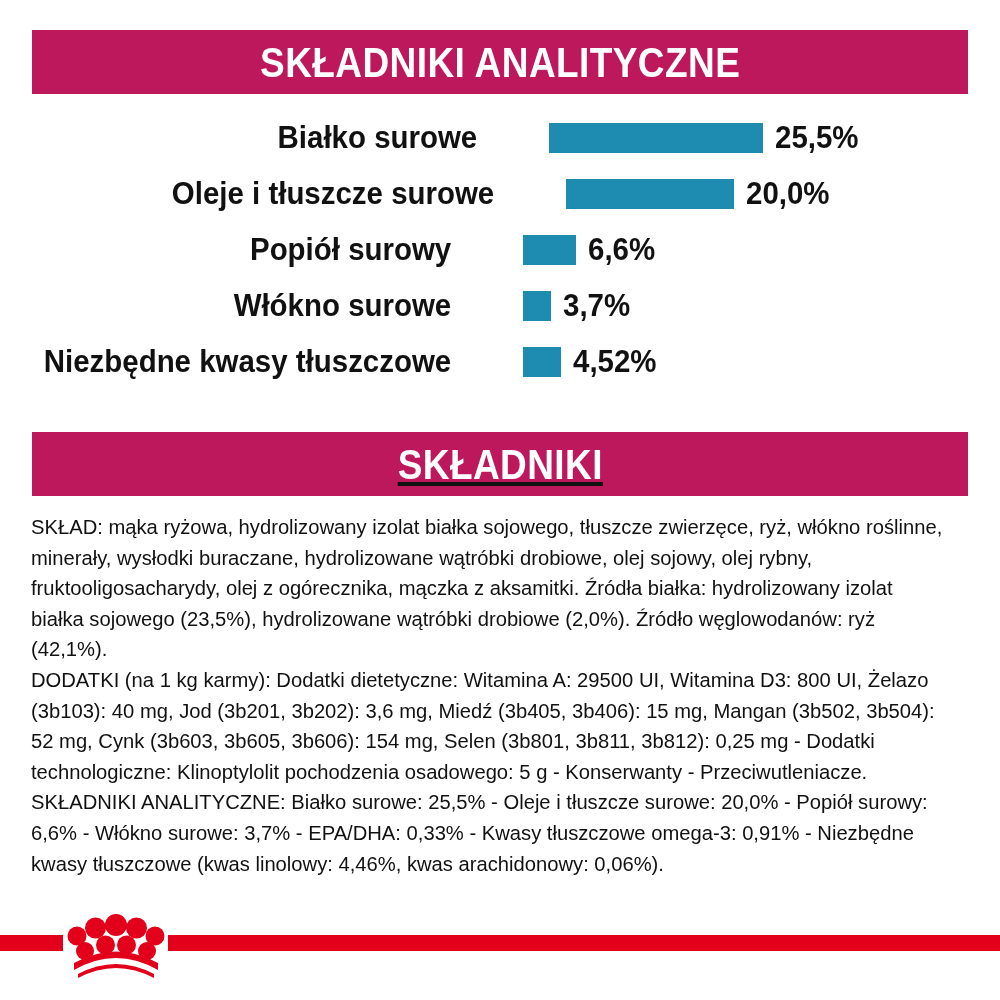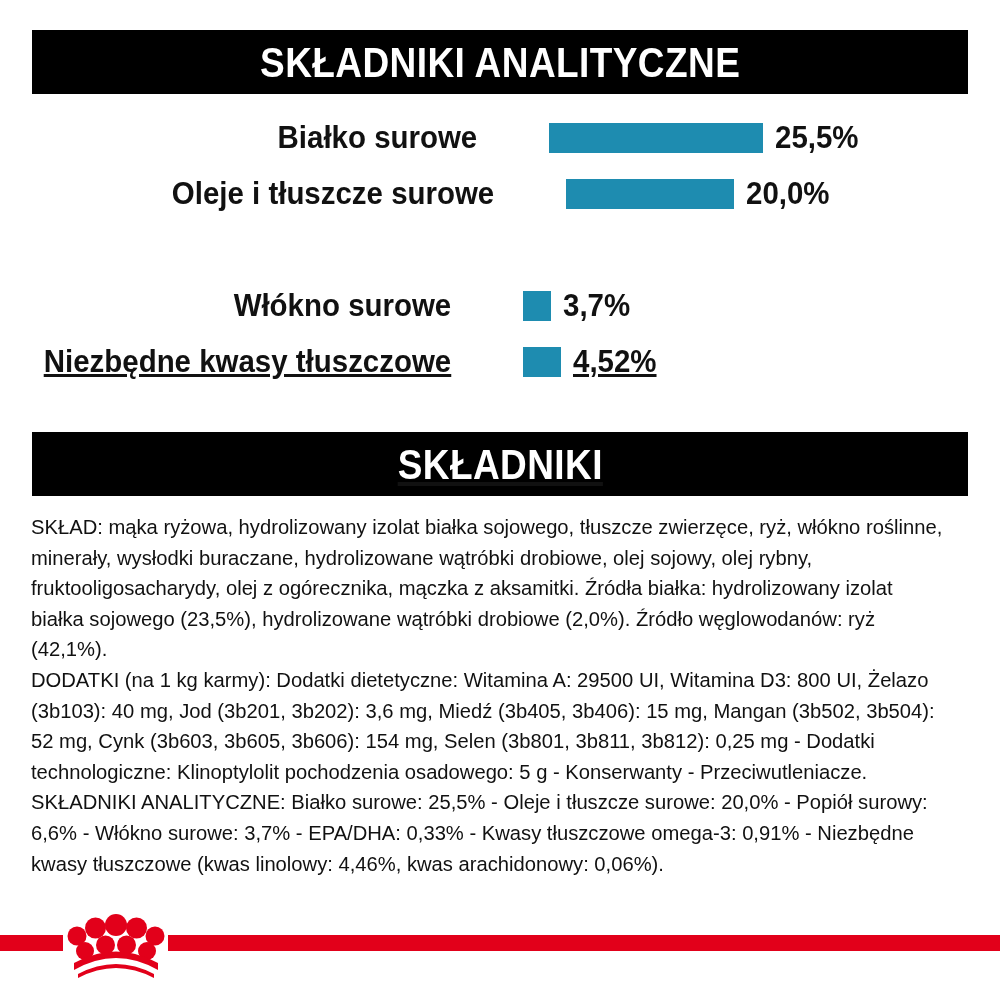--- a/index.html
+++ b/index.html
@@ -10,21 +10,21 @@
     color:#111111;
     position:relative;
     overflow:hidden;
   }
 
   
   .band {
     position:absolute;
     left:32px;
     width:936px;
-    background:#000000;
+    background:#be185d;
     display:flex;
     align-items:center;
     justify-content:center;
   }
   .band-title {
     color:#ffffff;
     font-weight:bold;
     letter-spacing:0.5px;
     text-transform:uppercase;
     transform:scaleX(0.86);
@@ -132,28 +132,35 @@
         <div class="row-value">25,5%</div>
       </div>
     </div>
     <div class="chart-row" style="top: 56px; margin-left: 43px;">
       <div class="row-label">Oleje i tłuszcze surowe</div>
       <div class="row-bar-wrap">
         <div class="bar" style="width: 168px; background: rgb(30, 140, 176);"></div>
         <div class="row-value">20,0%</div>
       </div>
     </div>
+    <div class="chart-row" style="top: 112px;">
+      <div class="row-label">Popiół surowy</div>
+      <div class="row-bar-wrap">
+        <div class="bar" style="width: 53px; background: rgb(30, 140, 176);"></div>
+        <div class="row-value">6,6%</div>
+      </div>
+    </div>
     <div class="chart-row" style="top: 168px;">
       <div class="row-label">Włókno surowe</div>
       <div class="row-bar-wrap">
         <div class="bar" style="width: 28px; background: rgb(30, 140, 176);"></div>
         <div class="row-value">3,7%</div>
       </div>
     </div>
-    <div class="chart-row" style="top: 224px; text-decoration: underline;">
+    <div class="chart-row" style="top: 224px;">
       <div class="row-label">Niezbędne kwasy tłuszczowe</div>
       <div class="row-bar-wrap">
         <div class="bar" style="width: 38px; background: rgb(30, 140, 176);"></div>
         <div class="row-value">4,52%</div>
       </div>
     </div>
   </div>
 
 <div class="band" id="band-ingredients">
   <span class="band-title">SKŁADNIKI</span>

